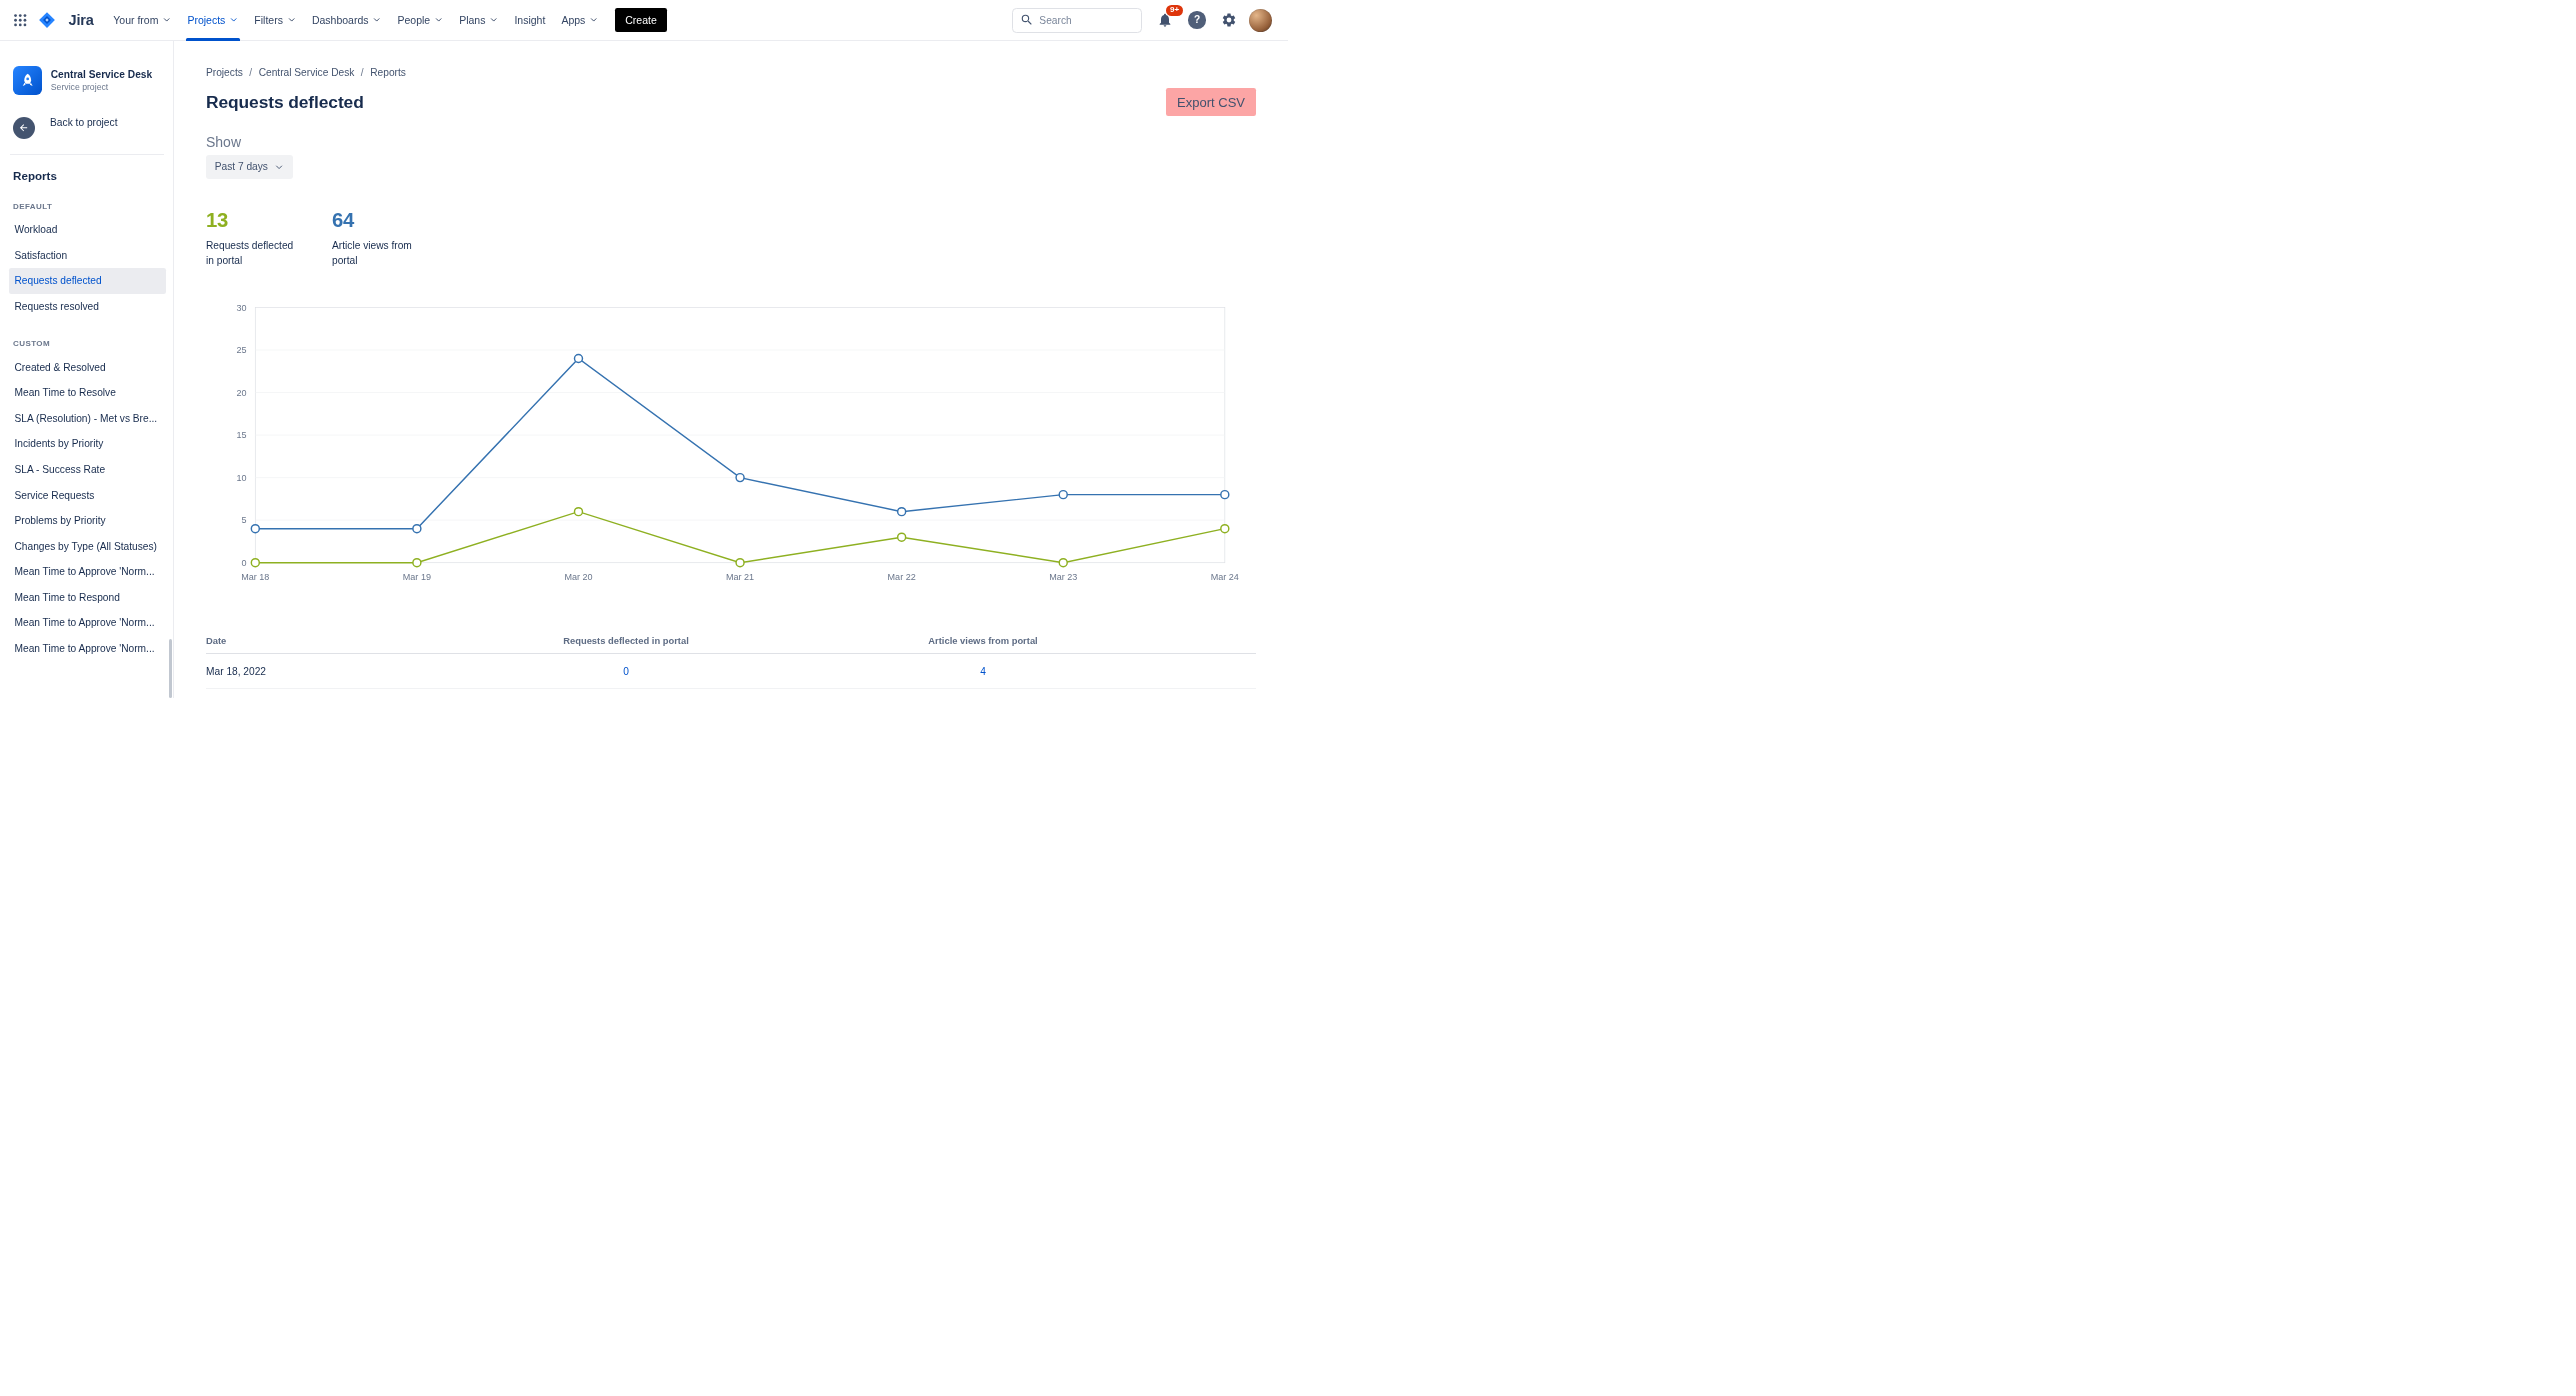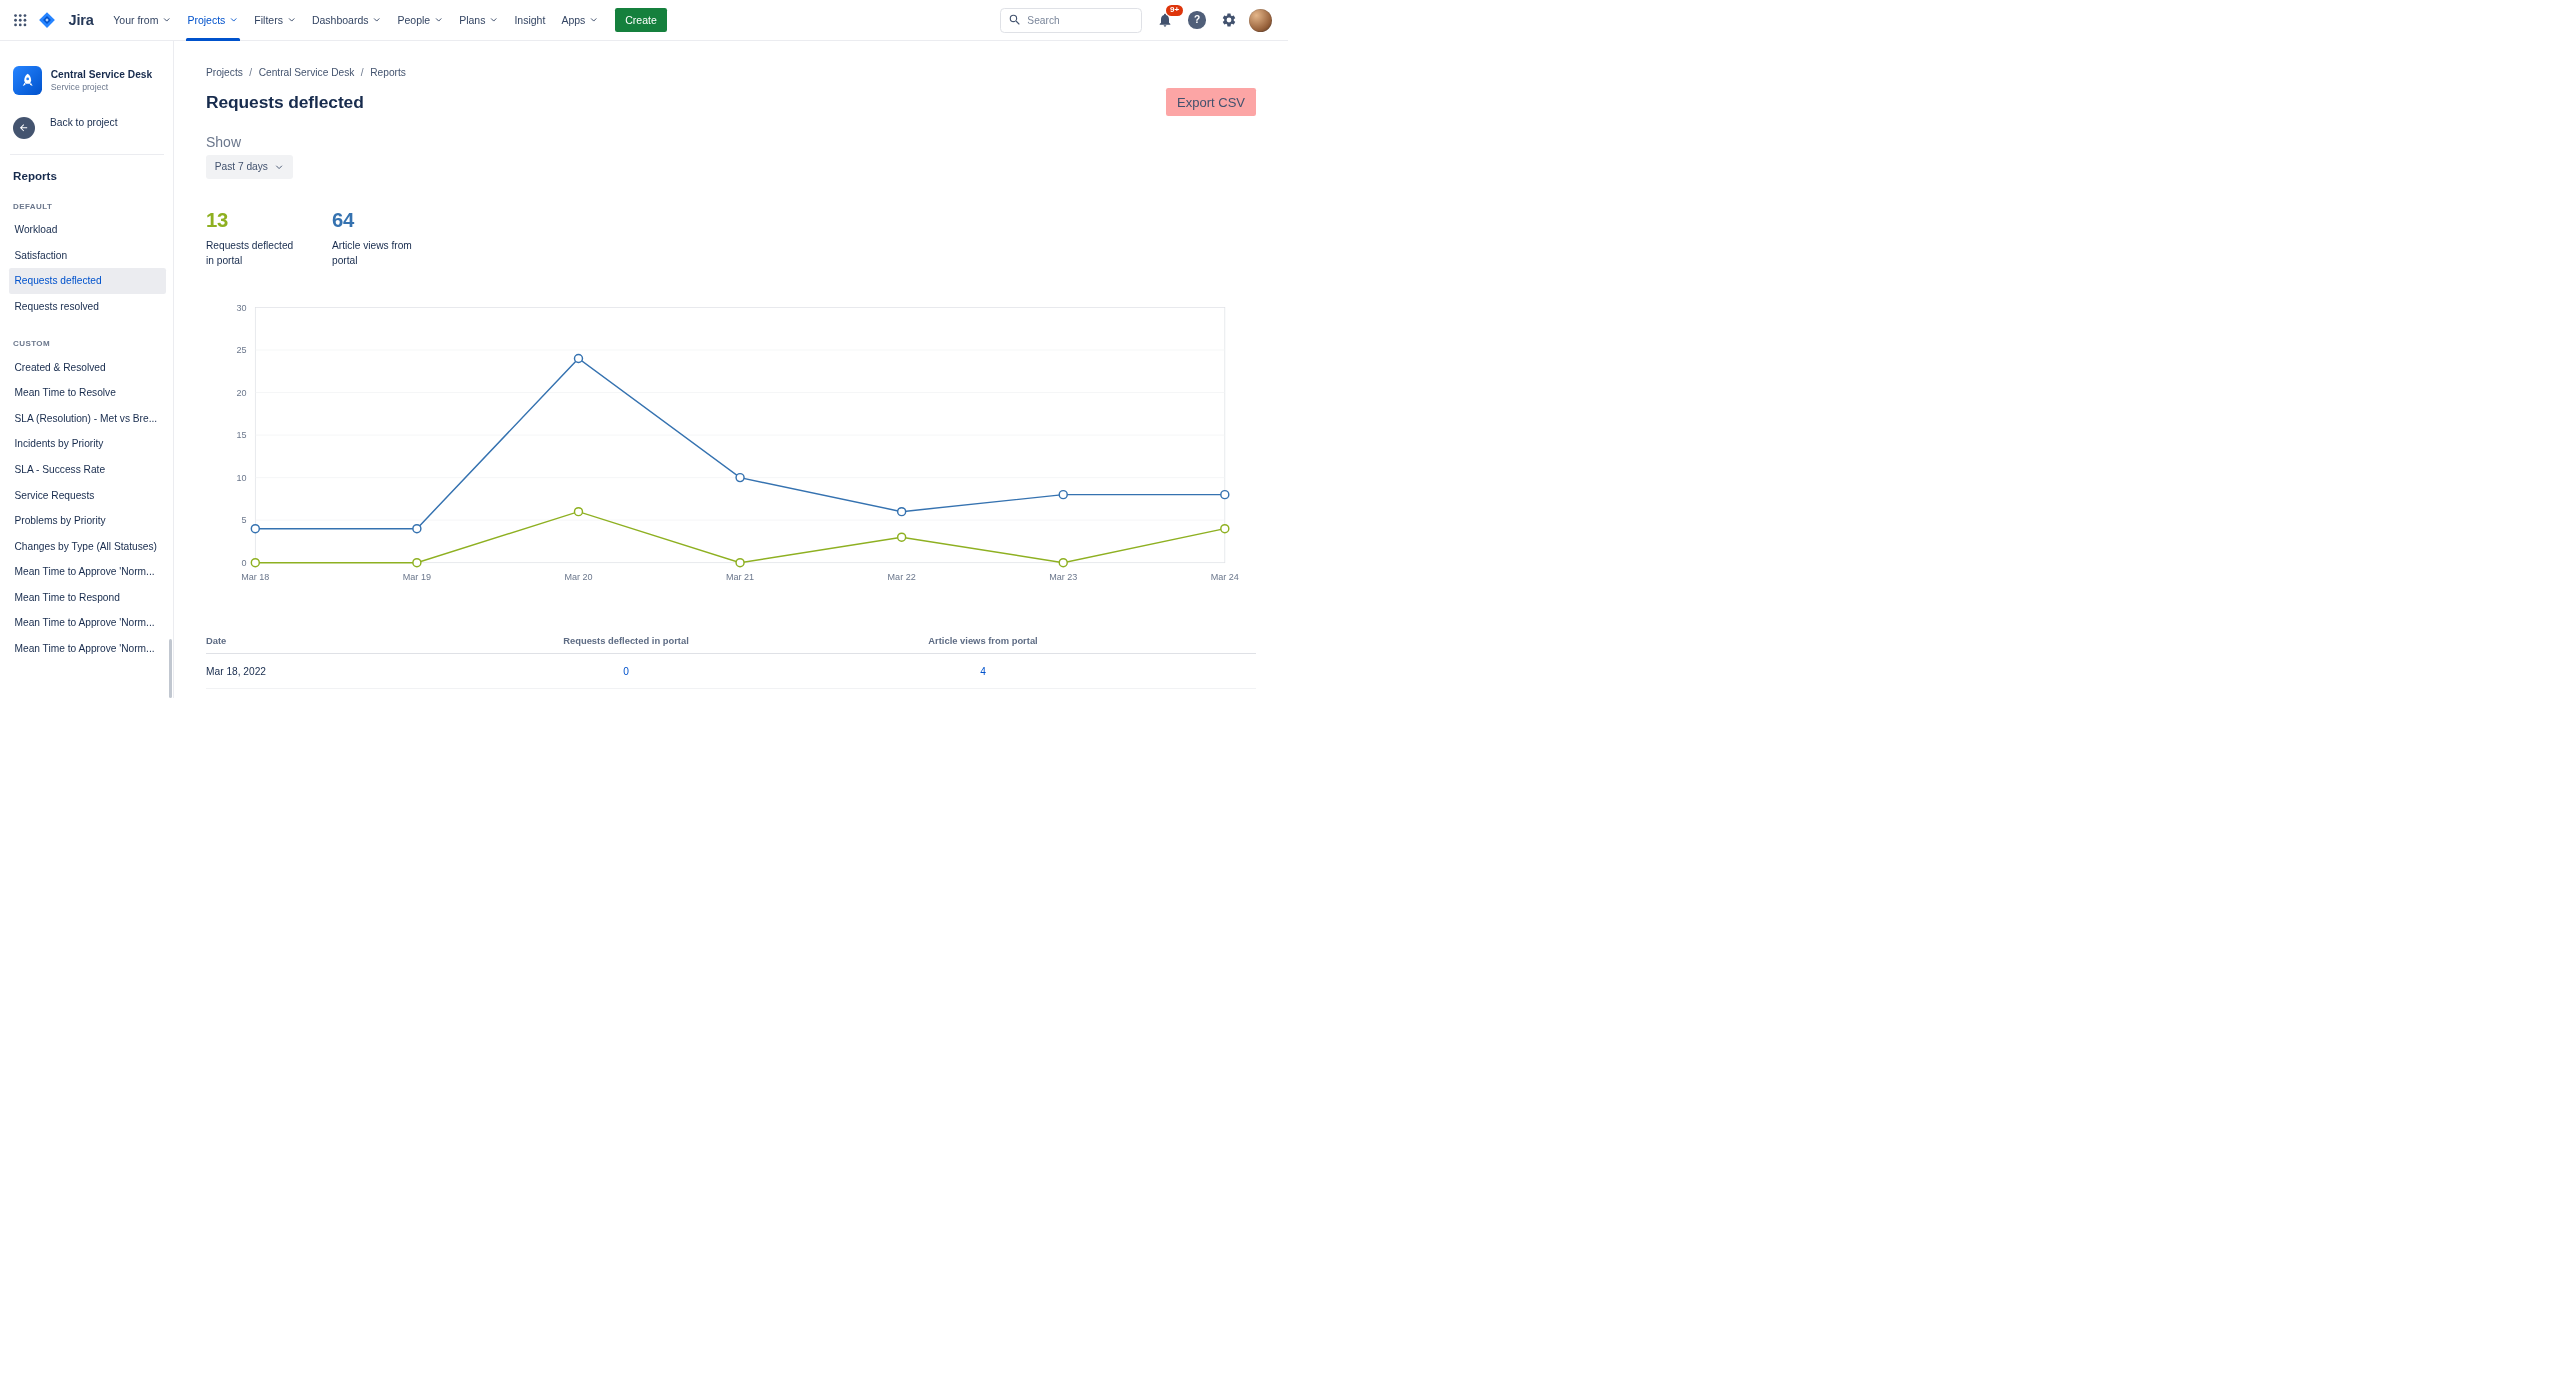--- a/index.html
+++ b/index.html
@@ -14,25 +14,25 @@
   .icon-btn{min-width:23px;height:23px;display:flex;align-items:center;justify-content:center;
     border:none;background:transparent;border-radius:2.9px;color:#42526e;position:relative}
   .logo{display:flex;align-items:center;gap:13px;padding:0 10.2px 0 4.4px}
   .logo-text{font-size:14.5px;font-weight:700;color:#253858;letter-spacing:-0.2px}
   .nav-items{display:flex;height:41px}
   .nav-item{display:flex;align-items:center;gap:3.6px;padding:0 8px;font-size:10.5px;
     font-weight:500;color:#344563;position:relative}
   .nav-item.active{color:#0052cc}
   .nav-item.active::after{content:"";position:absolute;left:6.5px;right:6.5px;bottom:0;height:2.2px;
     background:#0052cc;border-radius:1.5px 1.5px 0 0}
-  .create-btn{background:#15803d;color:#fff;border:none;border-radius:2.2px;font-size:10.5px;
+  .create-btn{background:#000000;color:#fff;border:none;border-radius:2.2px;font-size:10.5px;
     font-weight:500;padding:5.8px 10.2px;margin-left:7.3px}
   .topnav-right{margin-left:auto;display:flex;align-items:center;gap:8.7px}
   .search-box{position:relative;margin-right:2.9px}
-  .search-box input{width:142px;height:25px;border:1.5px solid #dfe1e6;border-radius:4.4px;
+  .search-box input{width:130px;height:25px;border:1.5px solid #dfe1e6;border-radius:4.4px;
     padding:0 7.3px 0 26px;font-size:10.2px;color:#172b4d;outline:none;background:#fff;
     font-family:"Liberation Sans",sans-serif}
   .search-box input::placeholder{color:#7a869a}
   .search-glyph{position:absolute;left:7.3px;top:5.1px;color:#44546f}
   .badge{position:absolute;top:-3.6px;right:-5.8px;background:#de350b;color:#fff;font-size:8px;
     font-weight:700;padding:1.5px 3.6px;border-radius:6.5px;line-height:1}
   .help-circle{width:17.4px;height:17.4px;border-radius:50%;background:#505f79;color:#fff;
     font-size:10.2px;font-weight:700;display:flex;align-items:center;justify-content:center}
   .avatar{display:block;width:23px;height:23px;border-radius:50%;
     background:radial-gradient(circle at 32% 28%,#e4b68a,#96603a 60%,#4f3categorie 100%);

